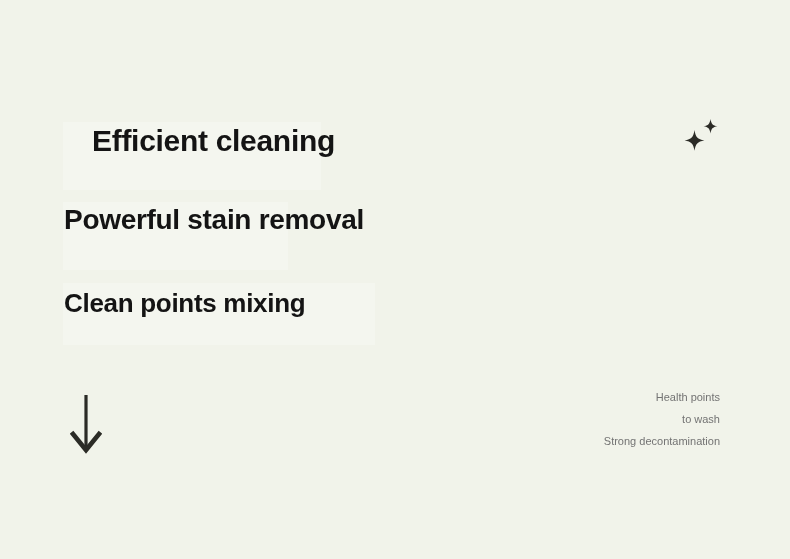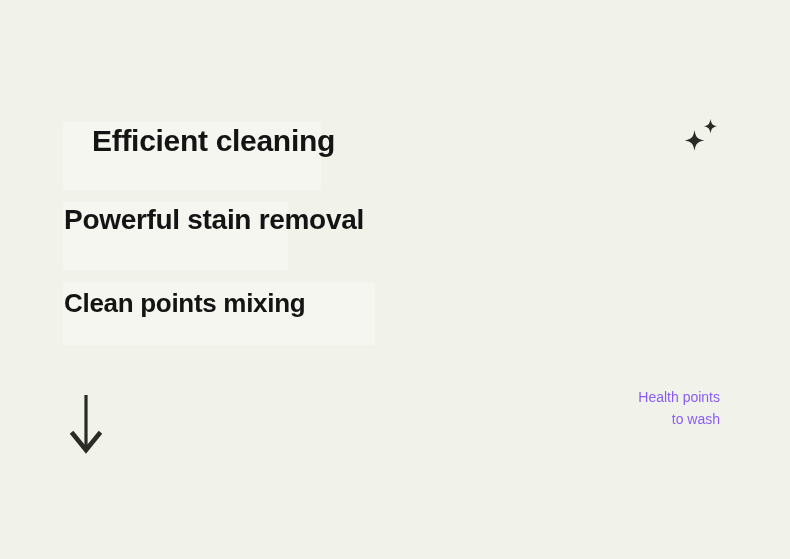--- a/index.html
+++ b/index.html
@@ -63,22 +63,22 @@
     height: 62px;
   }
   #down-arrow svg { display: block; }
 
   
   #caption-block {
     position: absolute;
     right: 70px;
     top: 386px;
     text-align: right;
-    color: #8b5cf6;
-    font-size: 14px;
+    color: #737373;
+    font-size: 11px;
     line-height: 22px;
     white-space: nowrap;
   }
   .caption-line { display: block; }
 </style>
 </head>
 <body>
 
 <div id="banner">
 
@@ -104,15 +104,16 @@
   <div id="down-arrow">
     <svg width="32" height="62" viewBox="0 0 32 62" xmlns="http://www.w3.org/2000/svg">
       <line x1="16" y1="2" x2="16" y2="54" stroke="#2b2b26" stroke-width="3.2" stroke-linecap="butt"></line>
       <path d="M3 41 L16 57 L29 41" fill="none" stroke="#2b2b26" stroke-width="4.6" stroke-linecap="square" stroke-linejoin="miter"></path>
     </svg>
   </div>
 
   <div id="caption-block">
     <span class="caption-line">Health points</span>
     <span class="caption-line">to wash</span>
+    <span class="caption-line">Strong decontamination</span>
   </div>
 
 </div>
 
 </body></html>

